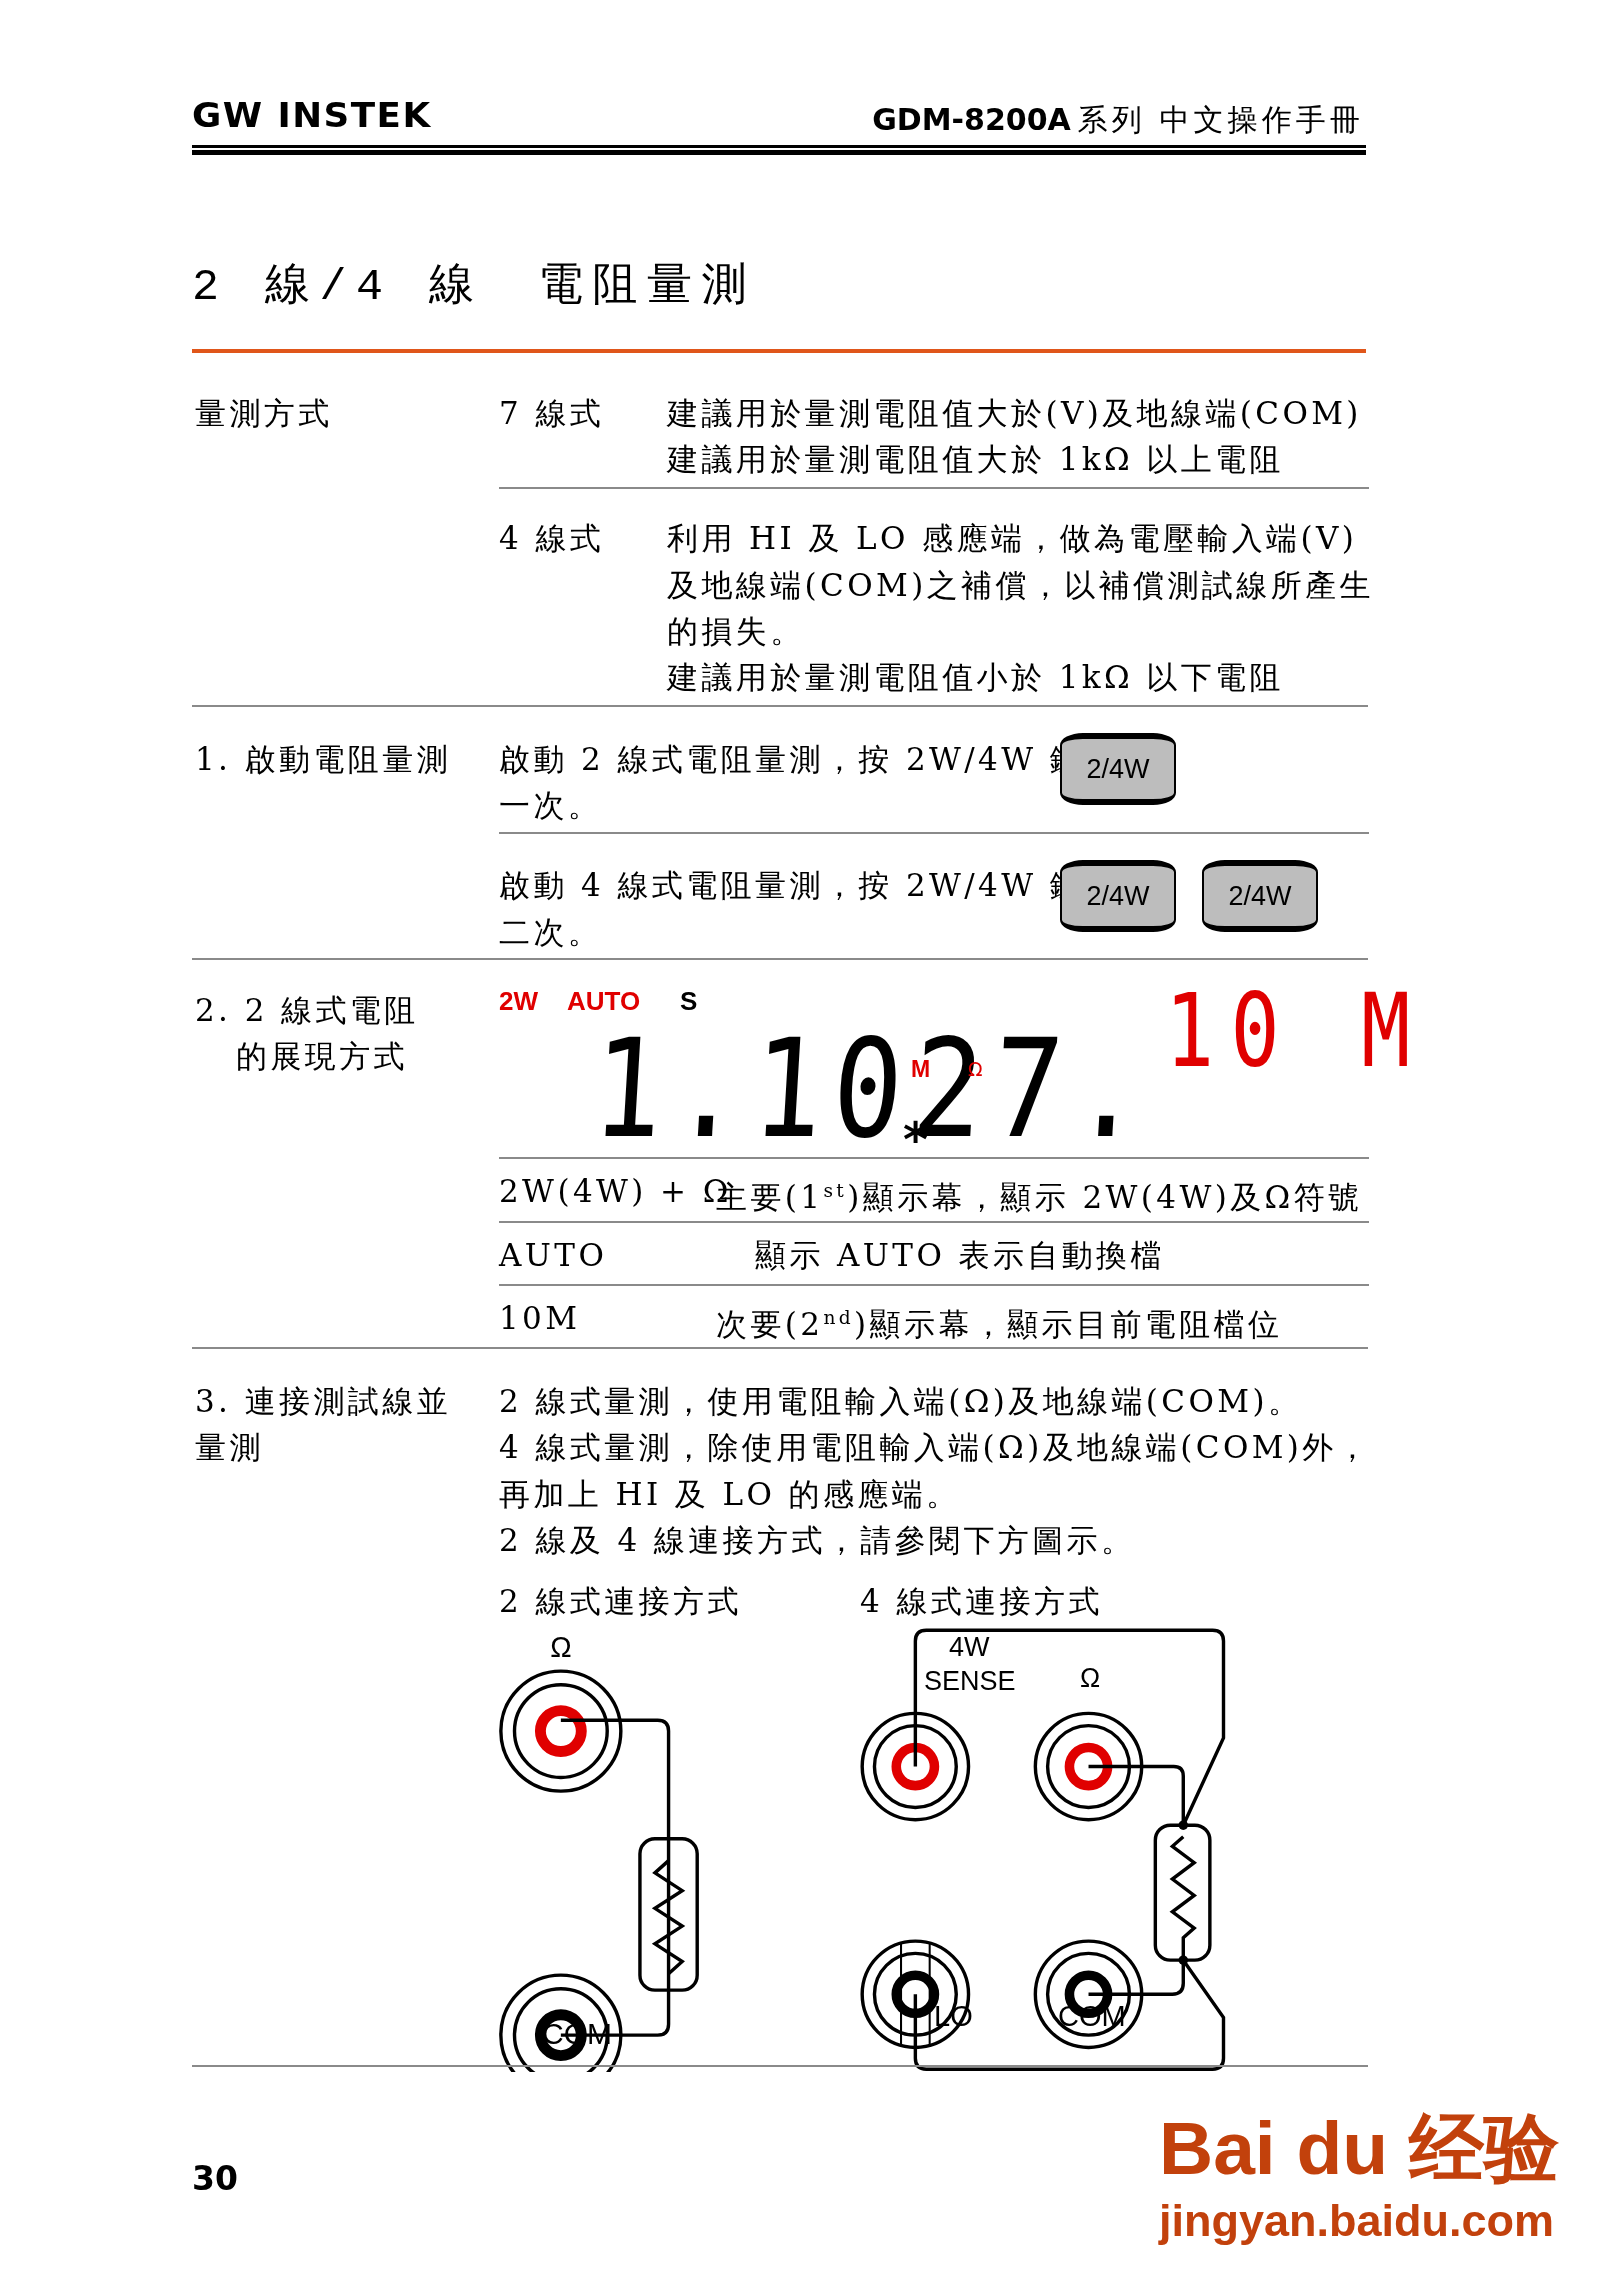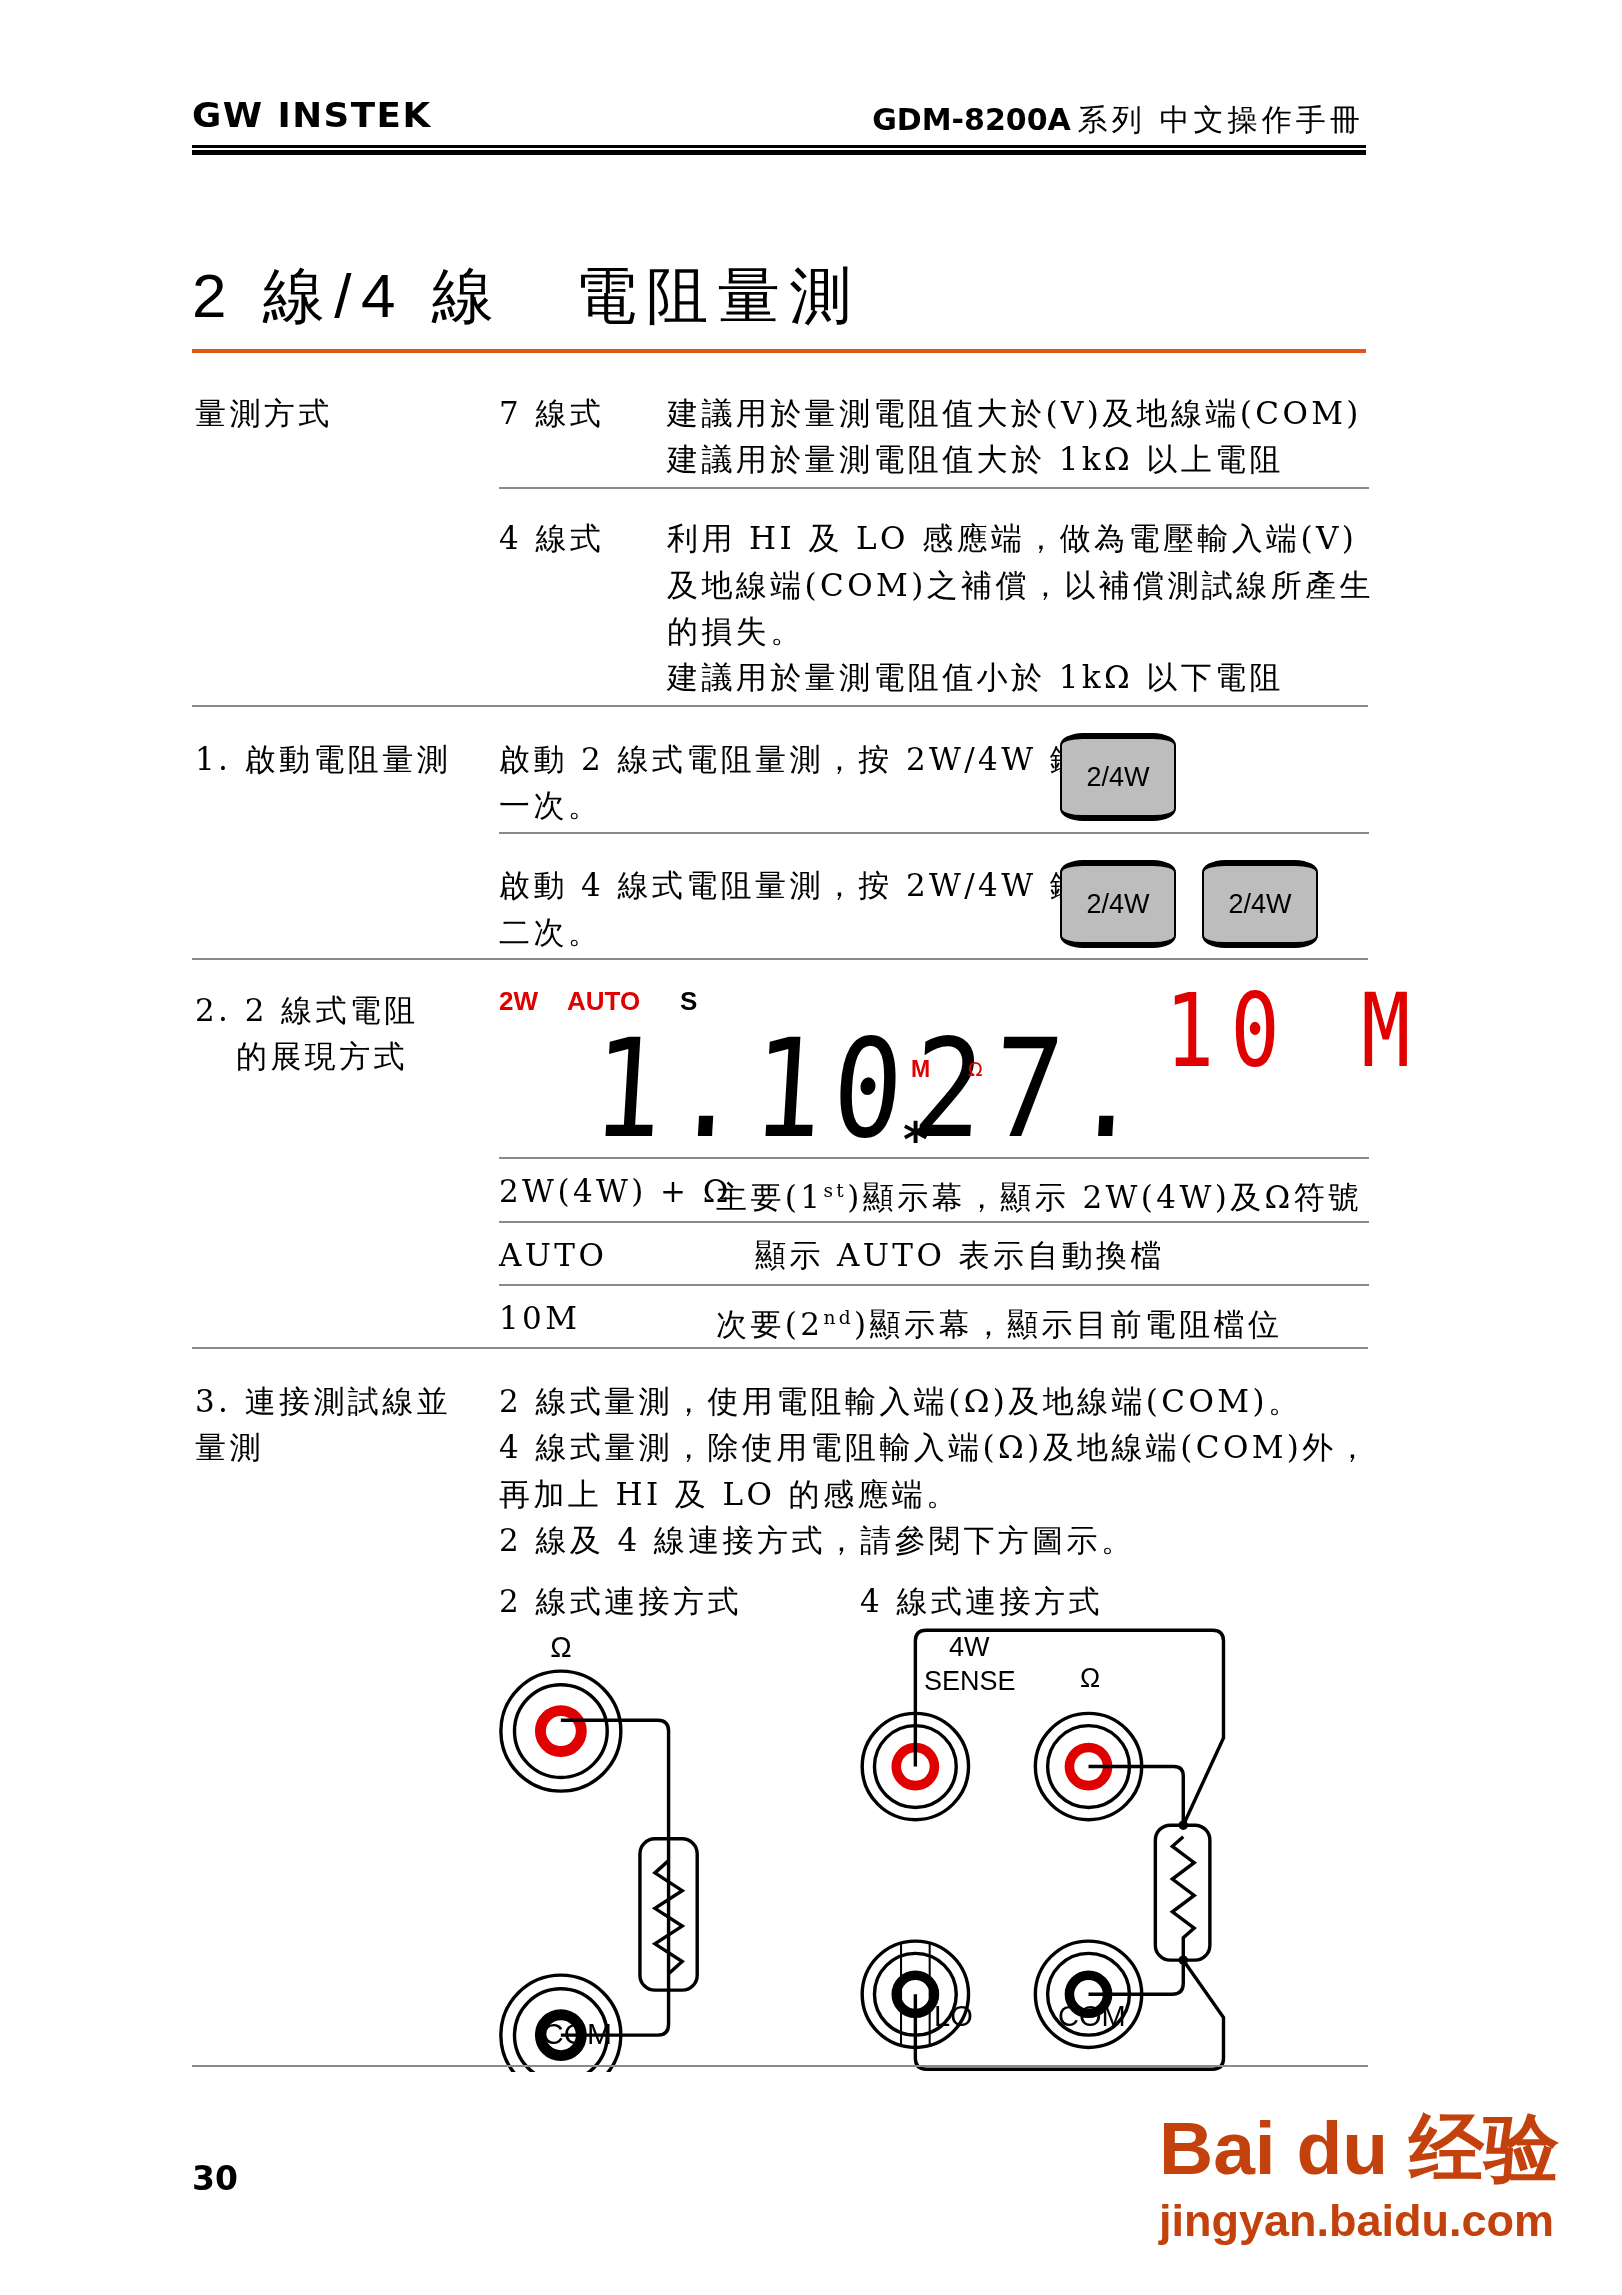--- a/index.html
+++ b/index.html
@@ -3,25 +3,25 @@
 <meta charset="utf-8">
 <style>
   html,body{margin:0;padding:0;background:#fff;}
   body{width:1623px;height:2295px;position:relative;overflow:hidden;font-family:"DejaVu Serif","Liberation Serif",serif;color:#000;}
   .abs{position:absolute;}
   .logo{left:192px;top:95px;font-family:"DejaVu Sans","Liberation Sans",sans-serif;font-weight:bold;font-size:34px;letter-spacing:1.4px;transform:scaleX(1.05);transform-origin:left;}
   .doc-title{right:259px;top:100px;font-size:30px;font-family:"DejaVu Sans","Liberation Sans",sans-serif;letter-spacing:4.1px;}
   .doc-title b{font-weight:bold;letter-spacing:0;margin-right:6.8px;}
   .hdr-rule1{left:192px;width:1174px;top:145px;height:2.7px;background:#000;}
   .hdr-rule2{left:192px;width:1174px;top:150px;height:4.8px;background:#000;}
-  .page-title{left:192px;top:254px;font-size:62px;letter-spacing:9.5px;font-family:Liberation Sans, sans-serif;}
+  .page-title{left:192px;top:254px;font-size:45px;letter-spacing:9.5px;font-family:Liberation Mono, monospace;}
   .orange{left:192px;width:1174px;top:349px;height:4.1px;background:#e0561a;}
   .rule{height:2px;background:#8a8a8a;}
   .txt{font-size:31px;line-height:46px;letter-spacing:3.4px;white-space:nowrap;}
-  .key{width:116px;height:88px;background:#bdbdbd;border:2.7px solid #000;border-top-width:6.1px;border-bottom-width:6.1px;border-radius:23px/12.3px;box-sizing:border-box;display:flex;align-items:center;justify-content:center;font-family:"Liberation Sans","DejaVu Sans",sans-serif;font-size:27px;}
+  .key{width:116px;height:72px;background:#bdbdbd;border:2.7px solid #000;border-top-width:6.1px;border-bottom-width:6.1px;border-radius:23px/12.3px;box-sizing:border-box;display:flex;align-items:center;justify-content:center;font-family:"Liberation Sans","DejaVu Sans",sans-serif;font-size:27px;}
   .ann{font-family:"Liberation Sans","DejaVu Sans",sans-serif;font-weight:bold;font-size:26px;}
   .seg{font-family:"DejaVu Sans Mono","Liberation Mono",monospace;}
   .wm{color:#c2410c;font-family:Liberation Sans, sans-serif;font-weight:bold;}
   sup{font-size:60%;}
 </style>
 </head>
 <body>
 
 <div class="abs logo">GW INSTEK</div>
 <div class="abs doc-title"><b>GDM-8200A</b><span>系列 中文操作手冊</span></div>

